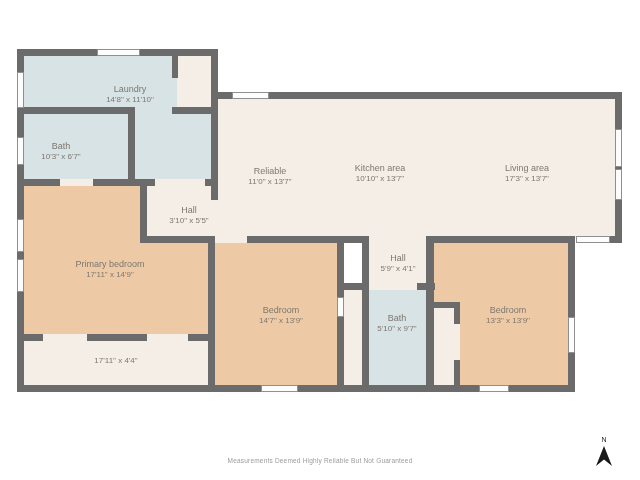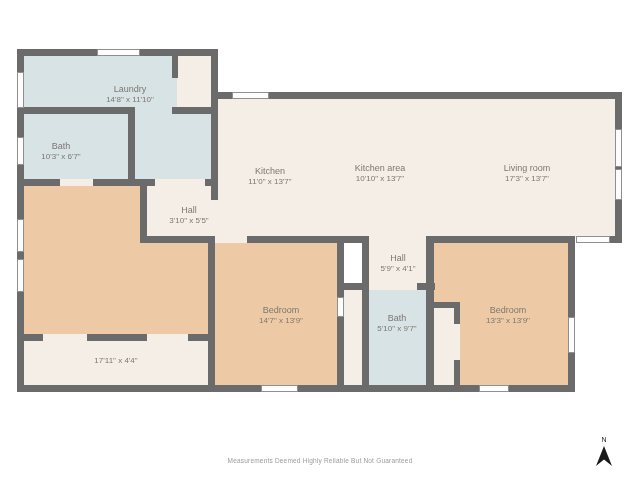--- a/index.html
+++ b/index.html
@@ -98,34 +98,38 @@
 
   <div class="lbl" style="left:70px;top:84px;">
     <div class="rname">Laundry</div>
     <div class="rdims">14'8" x 11'10"</div>
   </div>
   <div class="lbl" style="left:1px;top:141px;">
     <div class="rname">Bath</div>
     <div class="rdims">10'3" x 6'7"</div>
   </div>
   <div class="lbl" style="left:210px;top:166px;">
-    <div class="rname">Kitchen</div>
+    <div class="rname">Reliable</div>
     <div class="rdims">11'0" x 13'7"</div>
   </div>
   <div class="lbl" style="left:320px;top:163px;">
     <div class="rname">Kitchen area</div>
     <div class="rdims">10'10" x 13'7"</div>
   </div>
   <div class="lbl" style="left:467px;top:163px;">
-    <div class="rname">Living room</div>
+    <div class="rname">Living area</div>
     <div class="rdims">17'3" x 13'7"</div>
   </div>
   <div class="lbl" style="left:129px;top:205px;">
     <div class="rname">Hall</div>
     <div class="rdims">3'10" x 5'5"</div>
+  </div>
+  <div class="lbl" style="left:50px;top:259px;">
+    <div class="rname">Primary bedroom</div>
+    <div class="rdims">17'11" x 14'9"</div>
   </div>
   <div class="lbl" style="left:221px;top:305px;">
     <div class="rname">Bedroom</div>
     <div class="rdims">14'7" x 13'9"</div>
   </div>
   <div class="lbl" style="left:338px;top:253px;">
     <div class="rname">Hall</div>
     <div class="rdims">5'9" x 4'1"</div>
   </div>
   <div class="lbl" style="left:337px;top:313px;">

